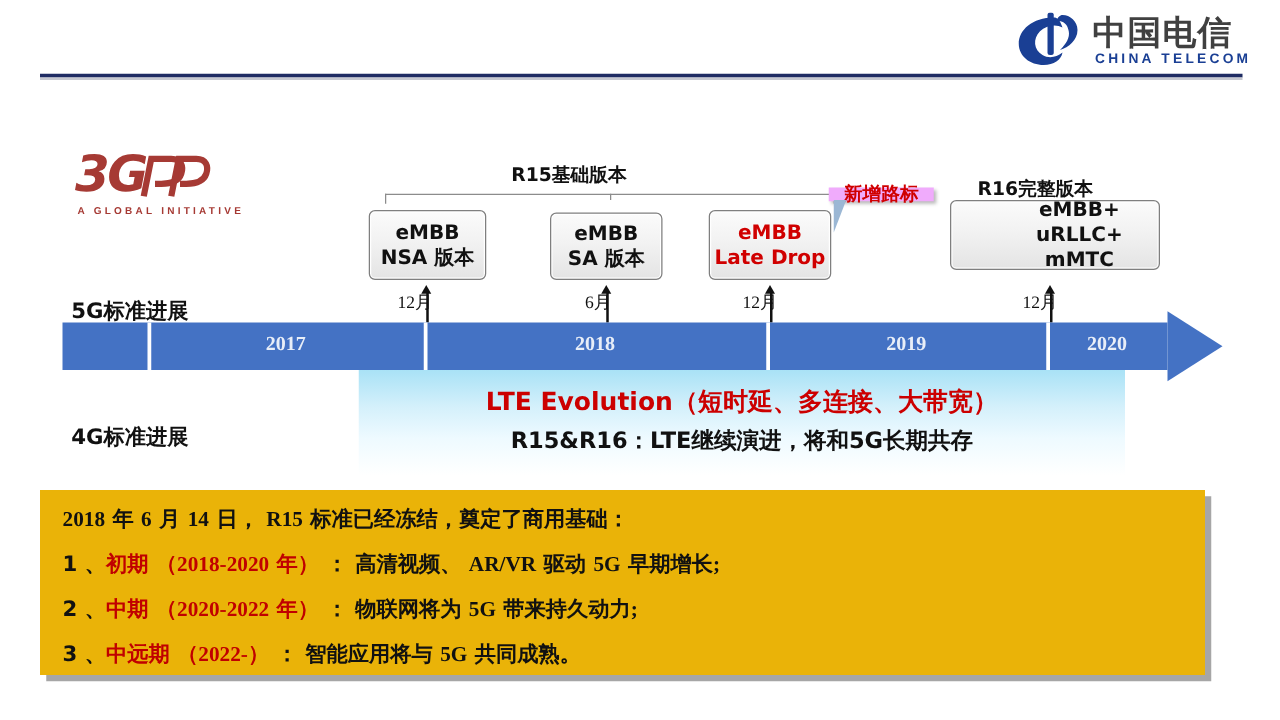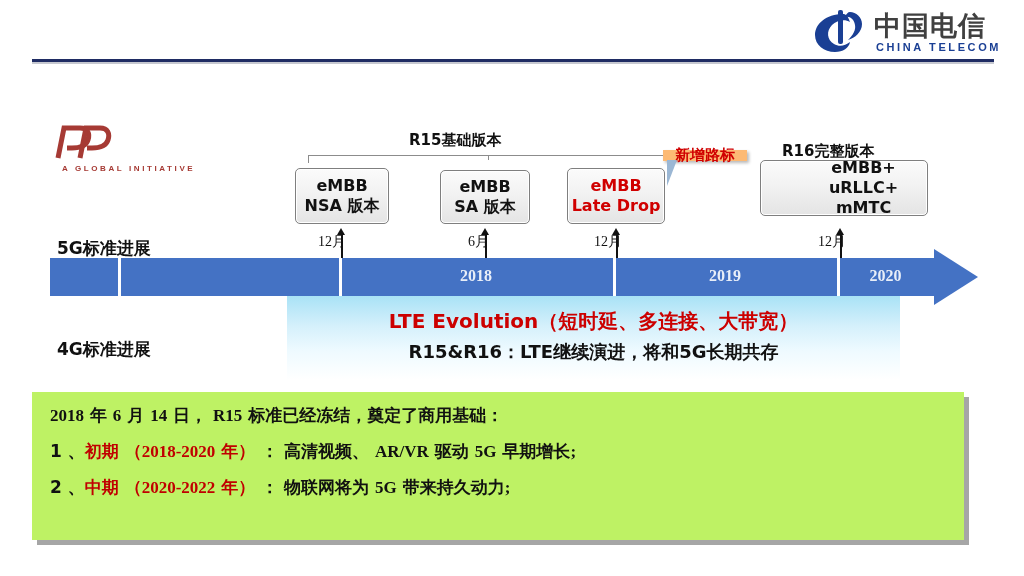--- a/index.html
+++ b/index.html
@@ -86,21 +86,21 @@
     font-size:16px;color:#111;line-height:1.25;
   }
   #box1{left:295px;top:168px;width:94px;height:56px;}
   #box2{left:440px;top:170px;width:90px;height:54px;}
   #box3{left:567px;top:168px;width:98px;height:56px;color:#d00000;}
   #box4{left:760px;top:160px;width:168px;height:56px;padding-left:39px;}
 
   
   .callout{position:absolute;left:663px;top:123px;width:84px;height:38px;}
   .callout .body{
-    position:absolute;inset:0;background:#fdba74;
+    position:absolute;inset:0;background:#f0abfc;
     box-shadow:2px 2px 3px rgba(0,0,0,.28);
     display:flex;align-items:center;justify-content:center;
     font-family:"DejaVu Sans",sans-serif;font-weight:bold;font-size:15px;color:#d00000;margin-top:27px;
   }
   .callout .tail{
     position:absolute;left:4px;top:37px;width:0;height:0;
     border-left:10px solid #9bb7d4;
     border-bottom:26px solid transparent;
   }
 
@@ -142,21 +142,21 @@
     font-family:"DejaVu Sans",sans-serif;font-weight:bold;font-size:20px;color:#cc0000;
   }
   .lte .l2{
     position:absolute;left:0;right:0;top:44px;text-align:center;
     font-family:"DejaVu Sans",sans-serif;font-weight:bold;font-size:18px;color:#111;
   }
 
   
   .note{
     position:absolute;left:32px;top:392px;width:932px;height:148px;
-    background:#bef264;box-sizing:border-box;
+    background:#eab308;box-sizing:border-box;
     box-shadow:5px 5px 0 0 #a6a6a6;
   }
   .note .ln{
     position:absolute;left:18px;white-space:nowrap;
     font-family:"Liberation Serif","DejaVu Serif",serif;
     font-weight:bold;font-size:17px;color:#111;
   }
   .note .ln .cn{font-family:"DejaVu Sans",sans-serif;font-size:17px;}
   .note .ln .red{color:#c00000;}
   #nl0{top:12px;}
@@ -178,21 +178,21 @@
       <path d="M31 4 C14 4 3 14 3 25 C3 35 12 42 23 42 C31 42 37 38 38 32 C33 36 27 37 22 34 C15 30 14 21 20 15 C25 10 33 9 38 12 C36 6 34 4 31 4 Z" fill="#1a3f94"></path>
       <path d="M38 2 C44 2 50 7 50 14 C50 22 43 28 36 30 C41 25 44 20 43 15 C42 9 38 6 33 7 C34 4 36 2 38 2 Z" fill="#1a3f94"></path>
       <rect x="26" y="0" width="5" height="34" rx="2" fill="#1a3f94"></rect>
     </svg>
     <div class="ct-cn">中国电信</div>
     <div class="ct-en">CHINA TELECOM</div>
   </div>
 
   <div class="gpp">
     <div class="gpp-main">
-      <svg width="58" height="38" viewBox="0 0 58 38" style="vertical-align:-6px;margin-left:-6px">
+      <span>3G</span><svg width="58" height="38" viewBox="0 0 58 38" style="vertical-align:-6px;margin-left:-6px">
         <path d="M4 36 L10 6 L26 6 C34 6 36 12 34 18 C32 24 26 26 18 26 L13 26" stroke="#a63a34" stroke-width="5" fill="none"></path>
         <path d="M26 36 L32 6 L46 6 C54 6 56 12 54 18 C52 24 46 26 38 26 L33 26" stroke="#a63a34" stroke-width="5" fill="none"></path>
       </svg>
     </div>
     <div class="gpp-sub">A GLOBAL INITIATIVE</div>
   </div>
 
   <div class="side-label" id="label5g">5G标准进展</div>
   <div class="side-label" id="label4g">4G标准进展</div>
 
@@ -259,20 +259,21 @@
   </div>
   <div class="month" style="left:818px;top:233px;">12月</div>
 
   <div class="tl">
     <div class="bar" style="left:0;width:884px;"></div>
     <div class="arrowhead" style="left:884px;"></div>
     <div class="seg-div" style="left:68px;"></div>
     <div class="seg-div" style="left:289px;"></div>
     <div class="seg-div" style="left:563px;"></div>
     <div class="seg-div" style="left:787px;"></div>
+    <div class="yr" style="left:68px;width:221px;">2017</div>
     <div class="yr" style="left:289px;width:274px;">2018</div>
     <div class="yr" style="left:563px;width:224px;">2019</div>
     <div class="yr" style="left:787px;width:97px;">2020</div>
   </div>
 
   <div class="lte">
     <div class="l1">LTE Evolution（短时延、多连接、大带宽）</div>
     <div class="l2">R15&amp;R16：LTE继续演进，将和5G长期共存</div>
   </div>
 
@@ -282,15 +283,18 @@
     </div>
 
     <div class="ln" id="nl1">
       <span class="cn">1 、</span><span class="cn red">初期 （</span><span class="red">2018-2020</span><span class="cn red"> 年）</span><span class="cn"> ： 高清视频、  </span><span>AR/VR</span><span class="cn"> 驱动 </span><span>5G</span><span class="cn"> 早期增长</span><span>;</span>
     </div>
 
     <div class="ln" id="nl2">
       <span class="cn">2 、</span><span class="cn red">中期 （</span><span class="red">2020-2022</span><span class="cn red"> 年）</span><span class="cn"> ： 物联网将为 </span><span>5G</span><span class="cn"> 带来持久动力</span><span>;</span>
     </div>
 
+    <div class="ln" id="nl3">
+      <span class="cn">3 、</span><span class="cn red">中远期 （</span><span class="red">2022-</span><span class="cn red">）</span><span class="cn"> ： 智能应用将与 </span><span>5G</span><span class="cn"> 共同成熟。</span>
+    </div>
   </div>
 
 </div>
 
 </body></html>

